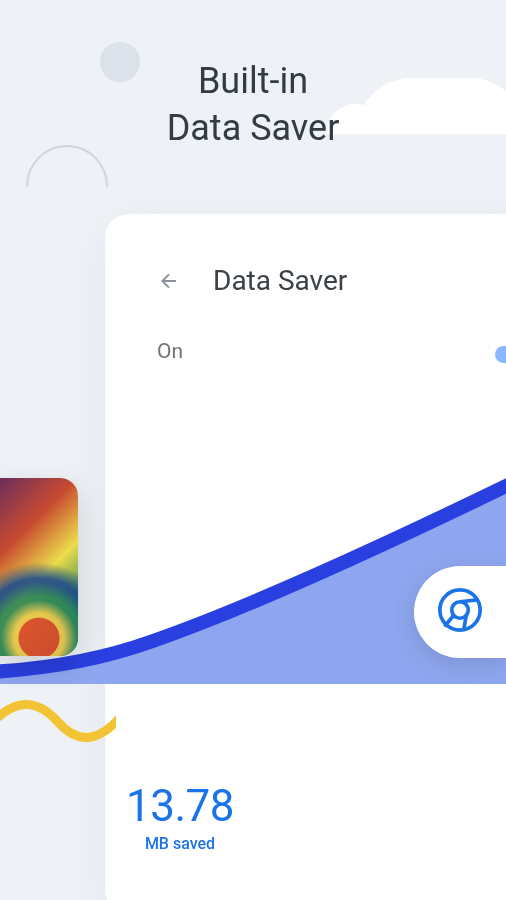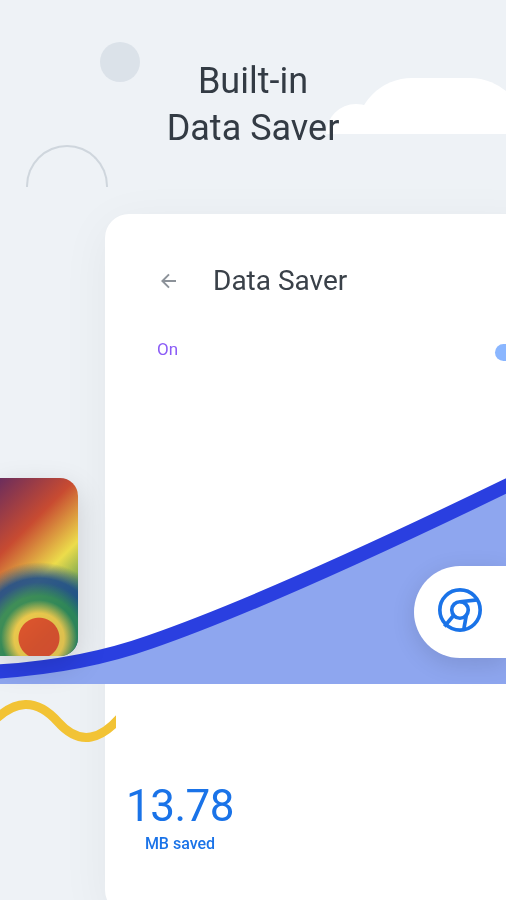--- a/index.html
+++ b/index.html
@@ -74,22 +74,22 @@
       font-weight: 400;
       color: #3a4149;
     }
     .toggle-row {
       display: flex;
       align-items: center;
       justify-content: space-between;
       padding: 22px 0px 0 52px;
     }
     .toggle-label {
-      font-size: 17px;
-      color: #8b5cf6;
+      font-size: 21px;
+      color: #737373;
     }
     .toggle {
       position: relative;
       width: 56px; height: 20px;
       margin-right: -6px;
     }
     .toggle-track {
       position: absolute;
       width: 42px; height: 17px;
       left: 0; top: 5px;

